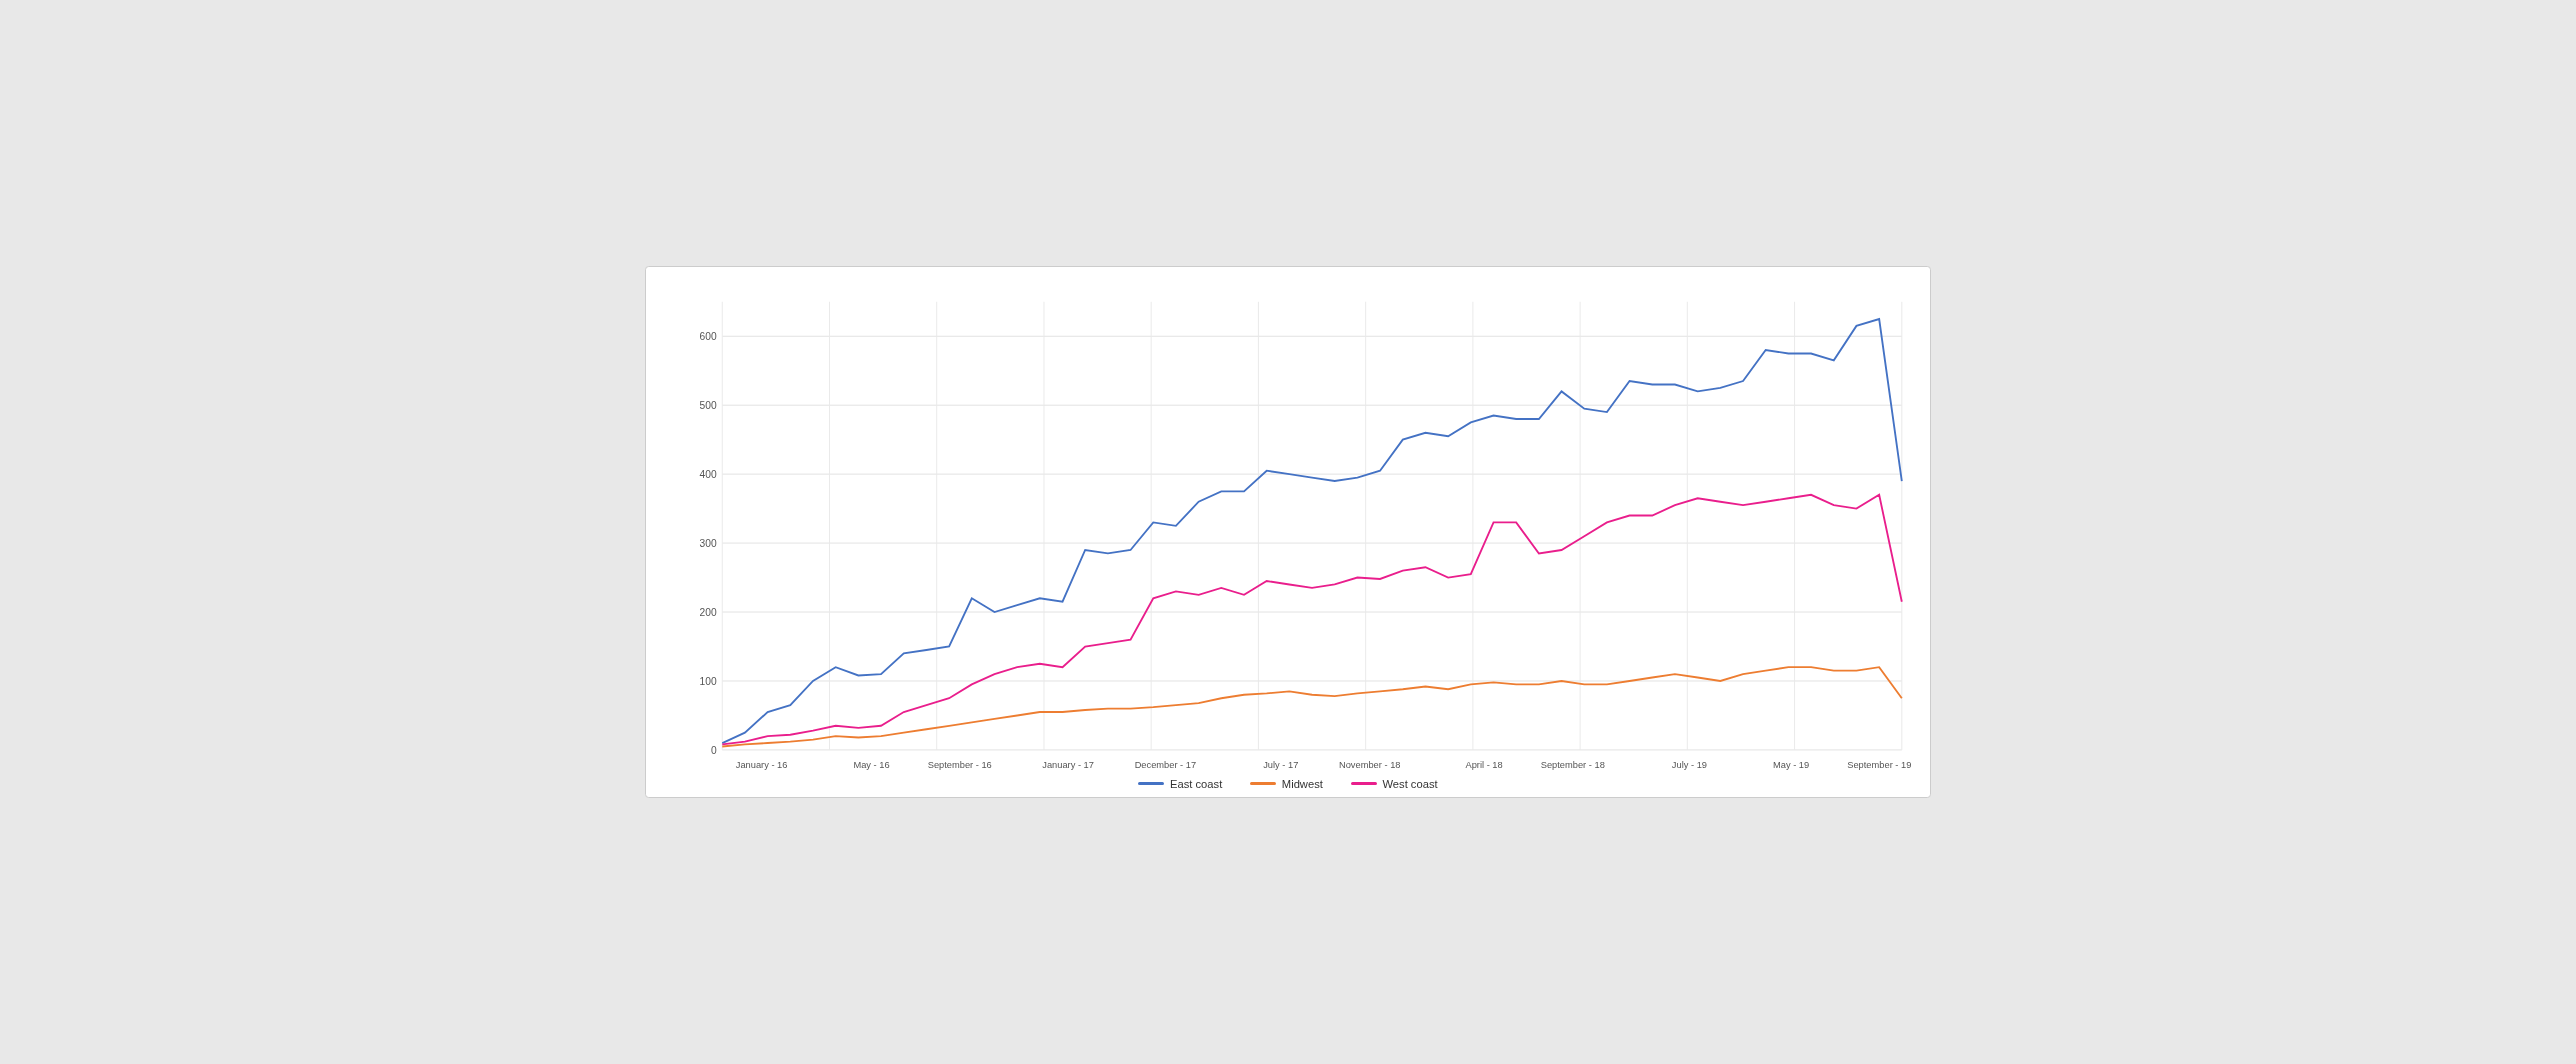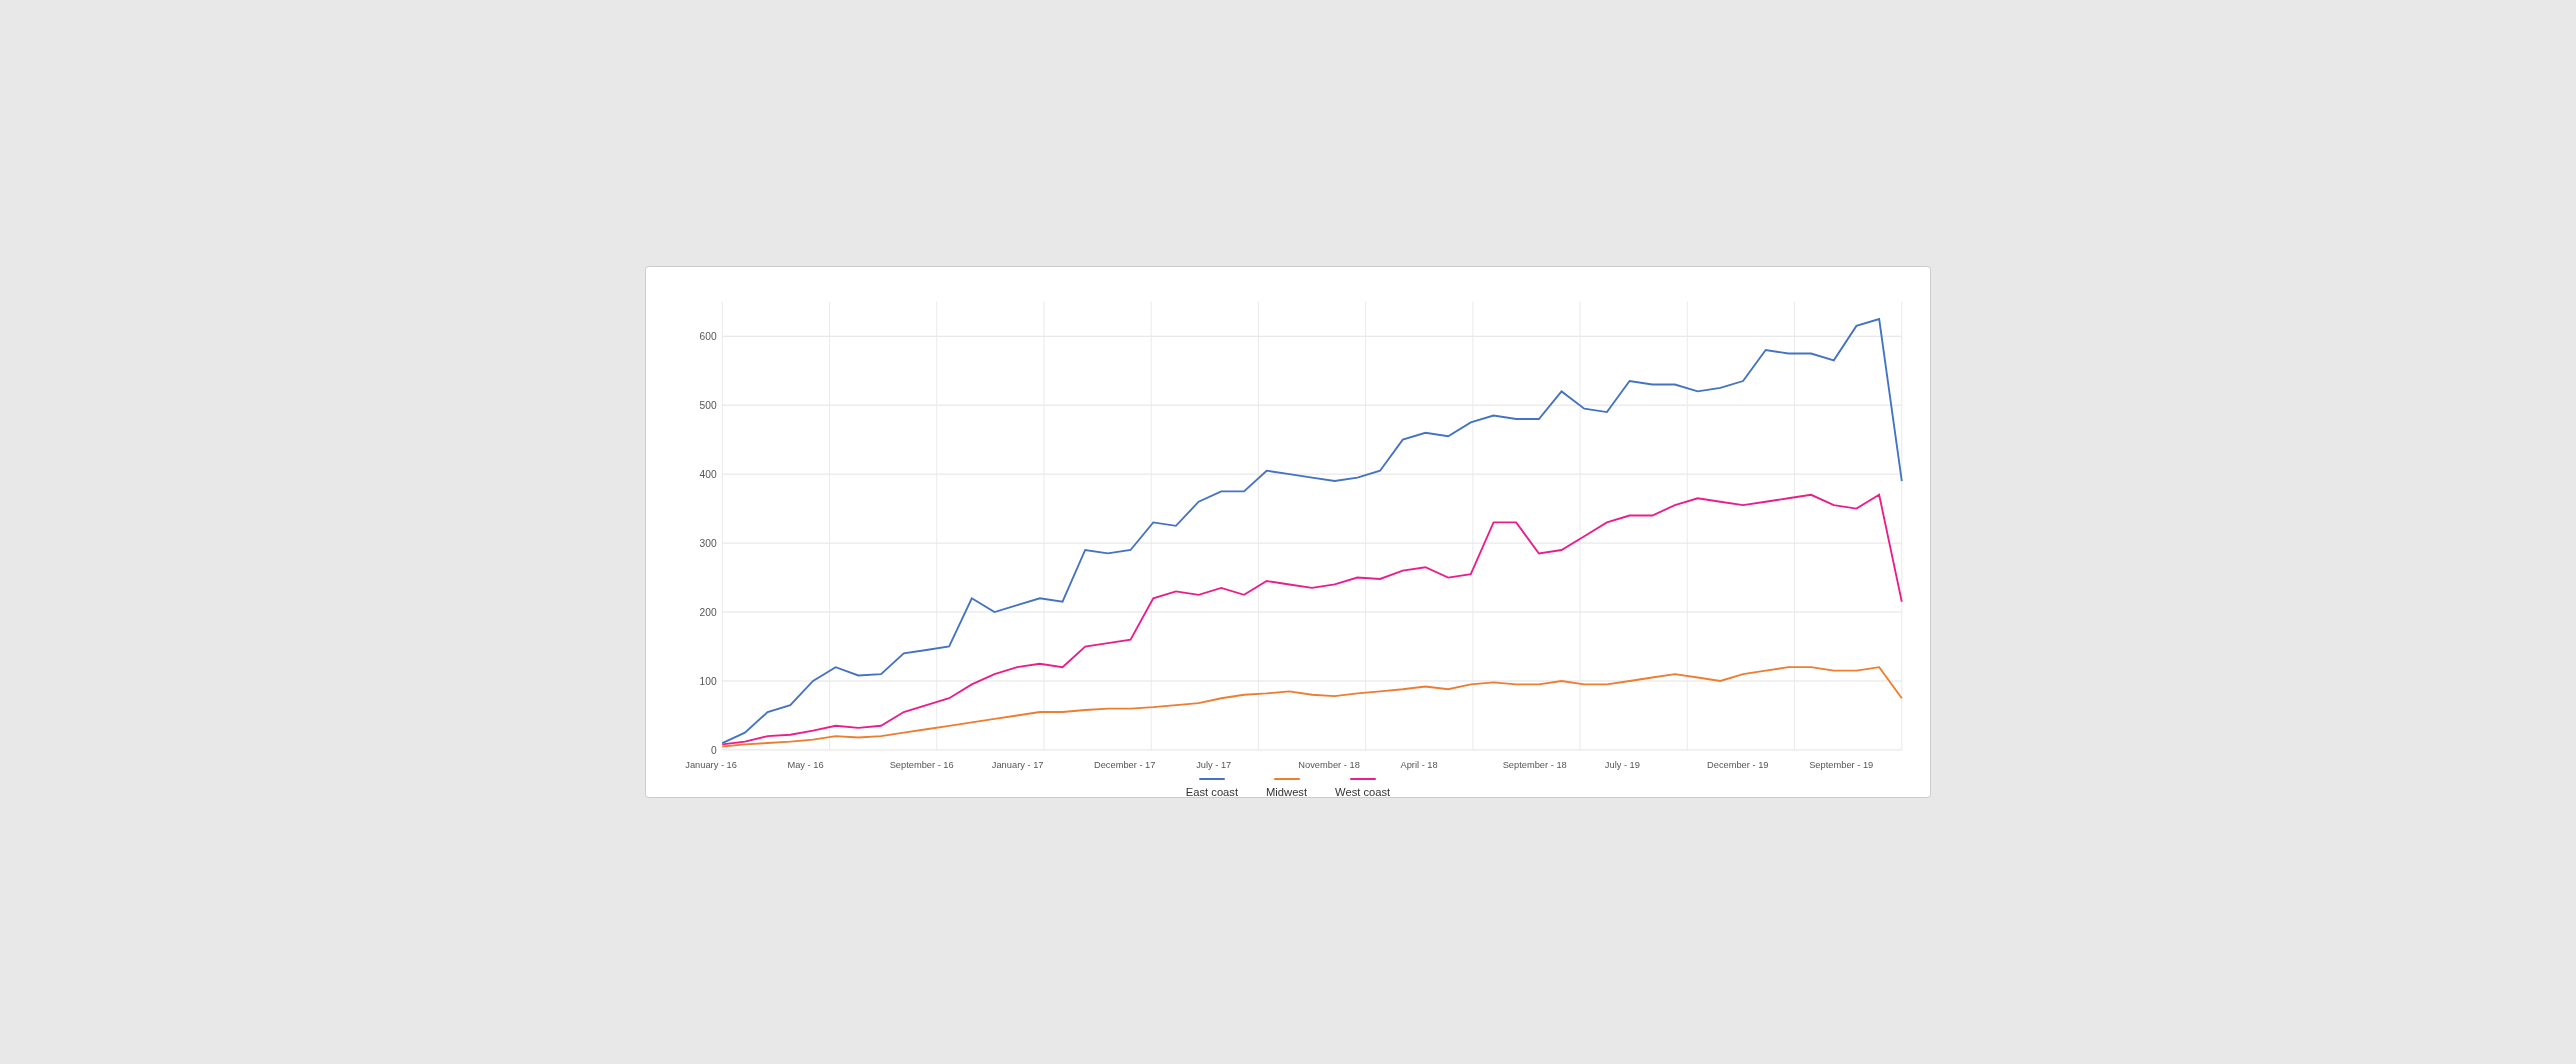--- a/index.html
+++ b/index.html
@@ -61,36 +61,35 @@
       height: 100%;
     }
     .x-axis-labels {
       display: flex;
       justify-content: space-between;
       padding: 3.7px 0 0 0;
       font-size: 9.3px;
       color: #555;
     }
     .x-label {
-      text-align: left;
+      text-align: right;
       flex: 1;
     }
     .legend {
       display: flex;
       justify-content: center;
       gap: 28px;
       margin-top: 7.5px;
       font-size: 11.2px;
       color: #333;
     }
     .legend-item {
       display: flex;
       align-items: center;
       gap: 5.6px;
-      flex-direction: column;
     }
     .legend-line {
       width: 26px;
       height: 2.8px;
       border-radius: 1.9px;
     }
   </style>
 </head>
 <body>
 
@@ -136,21 +135,21 @@
       <span class="x-label">January - 16</span>
           <span class="x-label">May - 16</span>
           <span class="x-label">September - 16</span>
           <span class="x-label">January - 17</span>
           <span class="x-label">December - 17</span>
           <span class="x-label">July - 17</span>
           <span class="x-label">November - 18</span>
           <span class="x-label">April - 18</span>
           <span class="x-label">September - 18</span>
           <span class="x-label">July - 19</span>
-          <span class="x-label">December - 19</span>
+          <span class="x-label">May - 19</span>
           <span class="x-label">September - 19</span>
         </div>
     </div>
   </div>
   <div class="legend" id="legend-container">
   <div class="legend-item">
         <div class="legend-line" style="background: rgb(68, 114, 196);"></div>
         <span>East coast</span>
       </div>
       <div class="legend-item">

